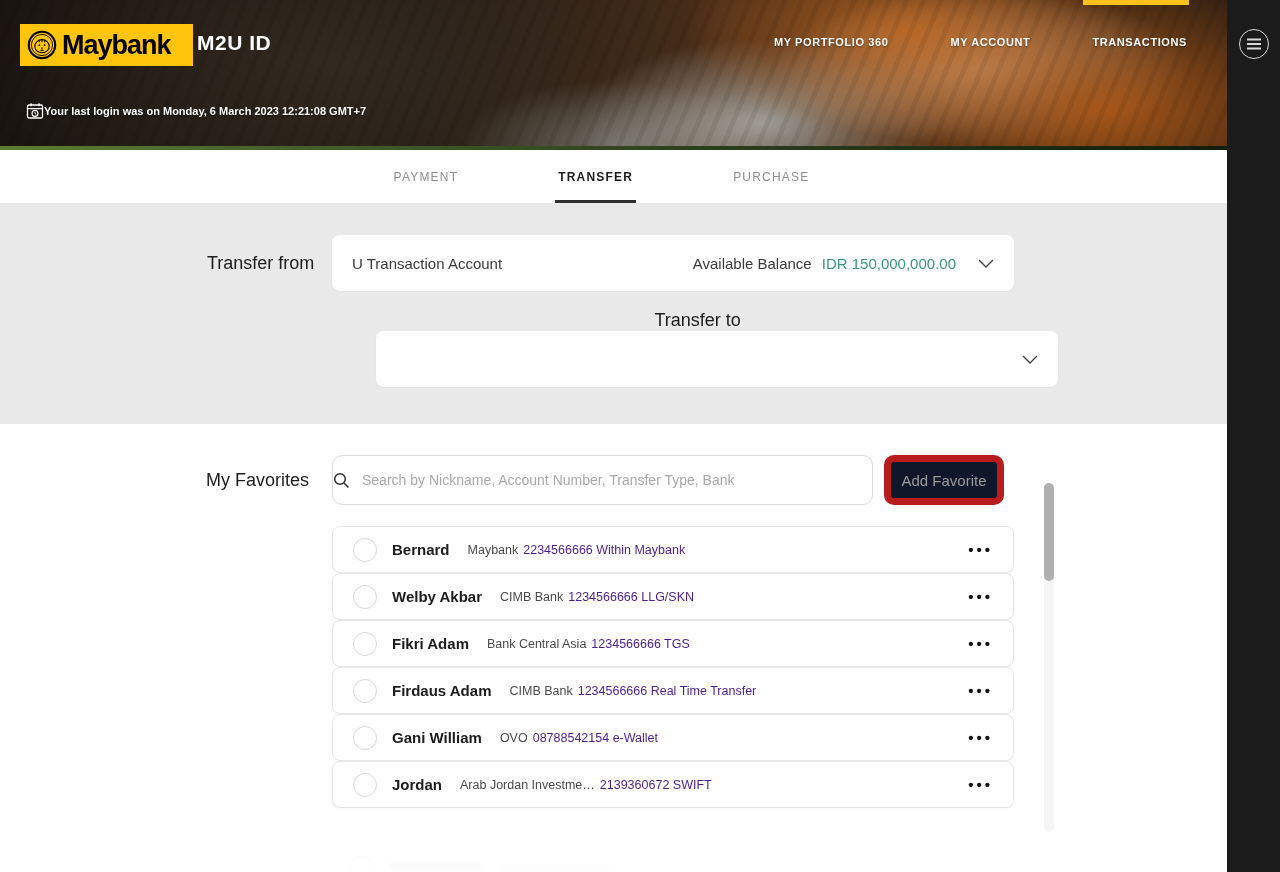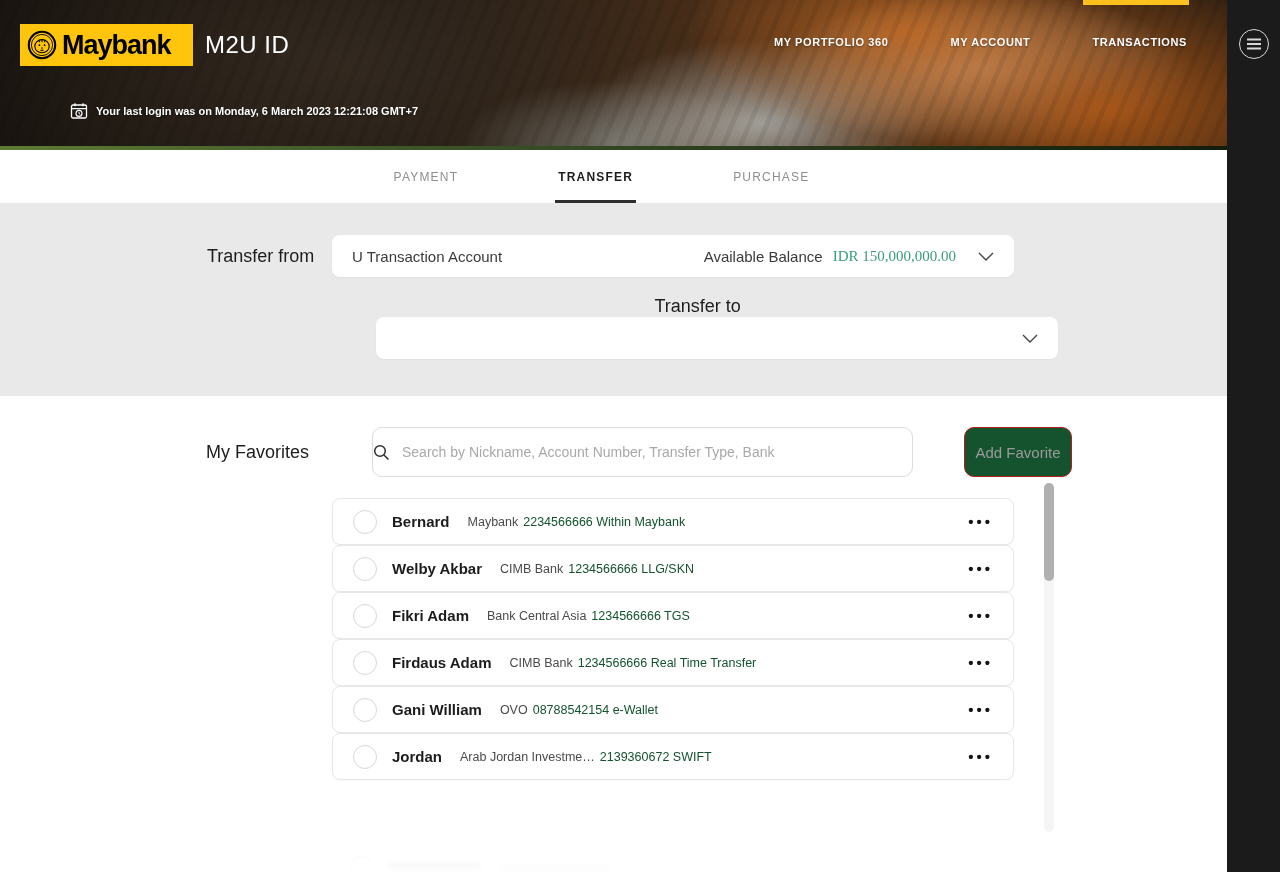--- a/index.html
+++ b/index.html
@@ -24,76 +24,76 @@
     opacity:.35; }
   .grass { position:absolute; left:0; bottom:0; width:100%; height:4px; z-index:3;
     background:linear-gradient(90deg,#5d7c33 0%,#40592a 30%,#2a3d1c 60%,#131d0c 100%); }
   .active-indicator { position:absolute; top:0; right:38px; width:106px; height:5px;
     background:#fcc11c; z-index:3; }
 
   .logo-box { position:absolute; left:20px; top:24px; width:173px; height:42px;
     background:#ffc40c; display:flex; align-items:center; padding-left:7px; gap:5px;
     z-index:4; cursor:pointer; }
   .logo-text { font-size:27px; font-weight:700; color:#000; letter-spacing:-1px; }
-  .app-title { position:absolute; left:205px; top:31px; font-size:24px; font-weight:400;
+  .app-title { position:absolute; left:197px; top:31px; font-size:21px; font-weight:700;
     color:#fff; letter-spacing:.5px; z-index:4; }
 
   .top-nav { position:absolute; top:36px; right:40px; display:flex; gap:62px; z-index:4; }
   .nav-item { font-size:11px; font-weight:700; color:#fff; letter-spacing:.6px;
     cursor:pointer; text-decoration:none; text-shadow:0 1px 2px rgba(0,0,0,.4); }
 
   .last-login { position:absolute; left:26px; top:102px; display:flex; align-items:center;
-    gap:8px; z-index:4;margin-left:44px; }
+    z-index:4; }
   .last-login span { font-size:11px; font-weight:700; color:#fff;
     text-shadow:0 1px 2px rgba(0,0,0,.5); }
 
   
   .tab-bar { height:53px; background:#fff; display:flex; justify-content:center;
     align-items:stretch; gap:100px; padding-right:24px; }
   .tab { display:flex; align-items:center; position:relative; font-size:12px;
     letter-spacing:1.2px; color:#8e8e8e; cursor:pointer; }
   .tab.active { color:#1c1c1c; font-weight:700; }
   .tab.active::after { content:""; position:absolute; left:-3px; right:-3px; bottom:0;
     height:3px; background:#2f2f2f; }
 
   
   .form-section { background:#e9e9e9; padding:32px 0 37px; }
   .form-row { display:flex; align-items:center; margin-left:207px; }
   .form-row + .form-row { margin-top:19px;flex-direction:column; }
   .form-label { width:125px; font-size:18px; color:#1d1d1d; }
-  .select-box { width:682px; height:42px; background:#fff; border-radius:8px;
+  .select-box { width:682px; height:56px; background:#fff; border-radius:8px;
     display:flex; align-items:center; padding:0 20px; cursor:pointer;
     box-shadow:0 1px 2px rgba(0,0,0,.04); }
   .acct { flex:1; font-size:15px; color:#3a3a3a; }
   .bal-label { font-size:15px; color:#3a3a3a; margin-right:10px; }
-  .bal-value { font-size:15px; color:#3a9b7c;font-family:Liberation Serif, serif; }
+  .bal-value { font-size:15px; color:#3a9b7c; }
   .chev { margin-left:22px; flex:0 0 auto; }
 
   
-  .fav-header { display:flex; align-items:center; margin:31px 0 0 206px;gap:40px; }
+  .fav-header { display:flex; align-items:center; margin:31px 0 0 206px; }
   .fav-header .form-label { width:126px; }
   .search-box { width:541px; height:50px; border:1px solid #dcdcdc; border-radius:10px;
     background:#fff; display:flex; align-items:center; padding:0 0; gap:12px; }
   .search-box input { border:none; outline:none; flex:1; font-size:14px; color:#333;
     background:transparent; font-family:"Liberation Sans", sans-serif; }
   .search-box input::placeholder { color:#a9a9a9; }
-  .add-fav { width:108px; height:50px; margin-left:11px; border:1px solid #b91c1c;
-    border-radius:10px; background:#14532d; color:#9b9b9b; font-size:15px; cursor:pointer;
+  .add-fav { width:120px; height:50px; margin-left:11px; border:7px solid #b91c1c;
+    border-radius:10px; background:#0f172a; color:#9b9b9b; font-size:15px; cursor:pointer;
     font-family:"Liberation Sans", sans-serif; }
 
   .fav-list { margin:21px 0 0 332px; width:682px; }
   .fav-row { height:47px; background:#fff; border:1px solid #e7e7e7; border-radius:8px;
     display:flex; align-items:center; padding:0 20px; 
     box-shadow:0 1px 2px rgba(0,0,0,.03); cursor:pointer; }
   .sel-circle { width:24px; height:24px; border:1px solid #d8d8d8; border-radius:50%;
     margin-right:15px; flex:0 0 auto; background:#fff; }
   .fav-name { font-size:15px; font-weight:700; color:#1c1c1c; margin-right:18px;
     white-space:nowrap; }
   .fav-bank { font-size:12.5px; color:#4a4a4a; margin-right:5px; white-space:nowrap; }
-  .fav-details { font-size:12.5px; color:#14532d; white-space:nowrap; }
+  .fav-details { font-size:12.5px; color:#4c1d95; white-space:nowrap; }
   .dots { margin-left:auto; font-size:15px; font-weight:700; color:#141414;
     letter-spacing:3px; cursor:pointer; }
 
   
   .scroll-track { position:absolute; left:1044px; top:483px; width:10px; height:349px;
     background:#f5f5f5; border-radius:6px; }
   .scroll-thumb { position:absolute; left:0; top:0; width:10px; height:98px;
     background:#b0b0b0; border-radius:6px; cursor:grab; }
 
   

